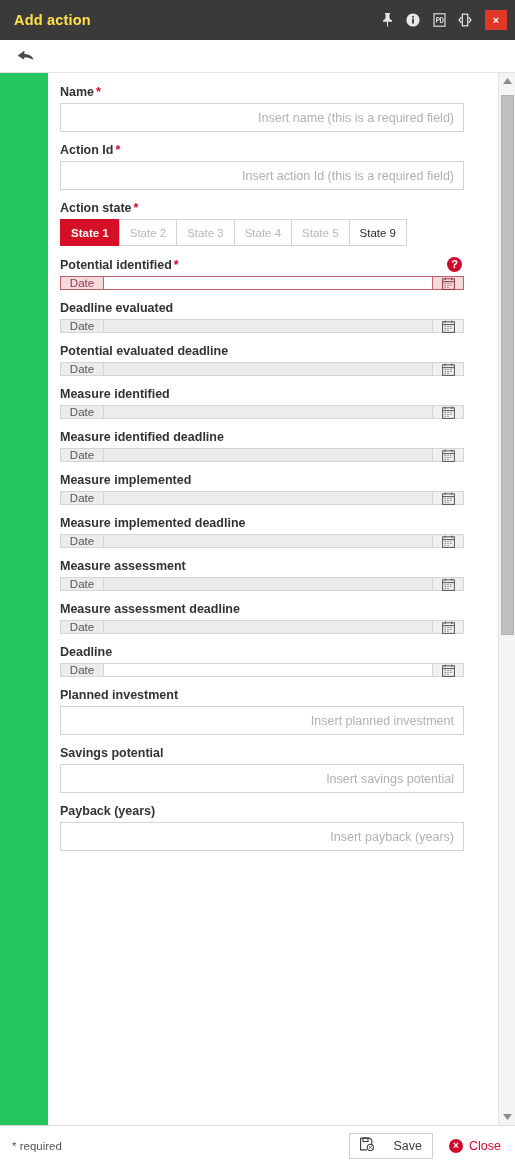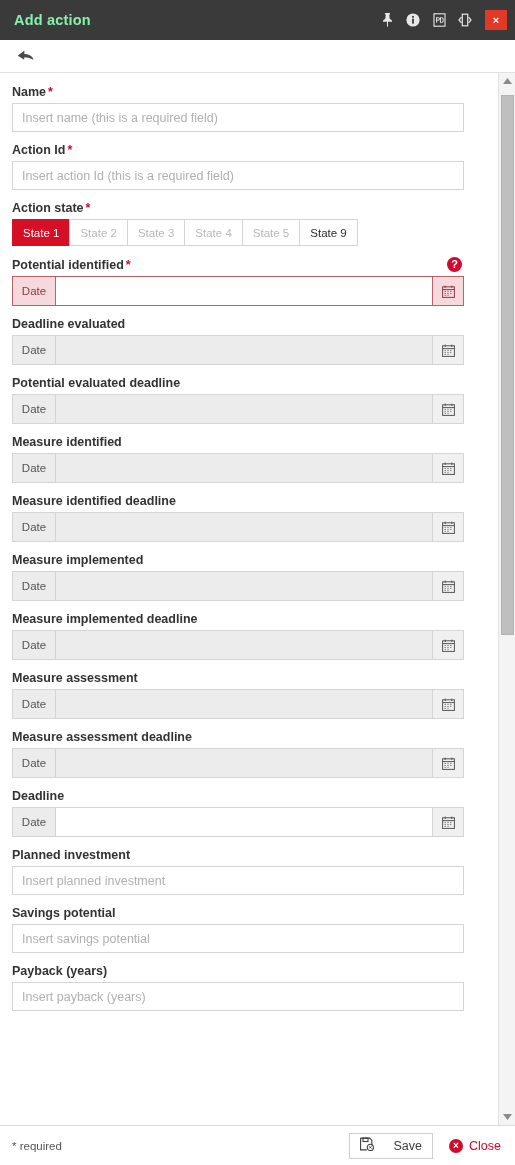--- a/index.html
+++ b/index.html
@@ -18,21 +18,21 @@
   }
 
   
   .titlebar {
     height: 40px; flex: 0 0 40px;
     background: #3a3a3a;
     display: flex; align-items: center;
     padding: 0 8px 0 14px;
   }
   .titlebar-title {
-    color: #86efac;
+    color: #fde047;
     font-size: 14.5px;
     font-weight: bold;
     letter-spacing: .2px;
     flex: 1 1 auto;
   }
   .titlebar-icons { display: flex; align-items: center; gap: 10px; }
   .tb-icon {
     width: 16px; height: 16px;
     display: flex; align-items: center; justify-content: center;
     color: #e8e8e8; cursor: pointer;
@@ -60,20 +60,21 @@
     color: #4a4a4a; cursor: pointer;
   }
 
   
   .body-area {
     flex: 1 1 auto;
     position: relative;
     display: flex;
     background: #22c55e;
     overflow: hidden;
+    padding-left: 48px;
   }
   .form-scroll {
     flex: 1 1 auto;
     padding: 12px 34px 10px 12px;
     overflow: hidden;
     background: #fff;
   }
 
   .field { margin-bottom: 11px; }
   .field-label-row {
@@ -96,20 +97,21 @@
   
   .text-input {
     width: 100%; height: 29px;
     border: 1px solid #d5d5d5;
     background: #ffffff;
     font-size: 12.5px;
     color: #444;
     padding: 0 9px;
     font-family: "Liberation Sans", sans-serif;
     outline: none;
+    text-align: right;
   }
   .text-input::placeholder { color: #b0b0b0; }
 
   
   .state-group { display: flex; }
   .state-btn {
     height: 27px;
     min-width: 53px;
     padding: 0 10px;
     border: 1px solid #d5d5d5;
@@ -117,26 +119,26 @@
     background: #ffffff;
     font-size: 11.5px;
     color: #b7b7b7;
     display: flex; align-items: center; justify-content: center;
     cursor: pointer;
     font-family: "Liberation Sans", sans-serif;
   }
   .state-btn:last-child { border-right: 1px solid #d5d5d5; }
   .state-btn.active {
     background: #d50f26; border-color: #d50f26;
-    color: #ffffff; font-weight: normal;
+    color: #ffffff; font-weight: bold;
   }
   .state-btn.enabled { color: #2b2b2b; font-weight: normal; }
 
   
-  .date-group { display: flex; width: 100%; height: 30px; }
+  .date-group { display: flex; width: 100%; height: 14px; }
   .date-addon {
     width: 44px; flex: 0 0 44px;
     border: 1px solid #d5d5d5;
     background: #ececec;
     color: #555;
     font-size: 11.5px;
     display: flex; align-items: center; justify-content: center;
   }
   .date-field {
     flex: 1 1 auto;

